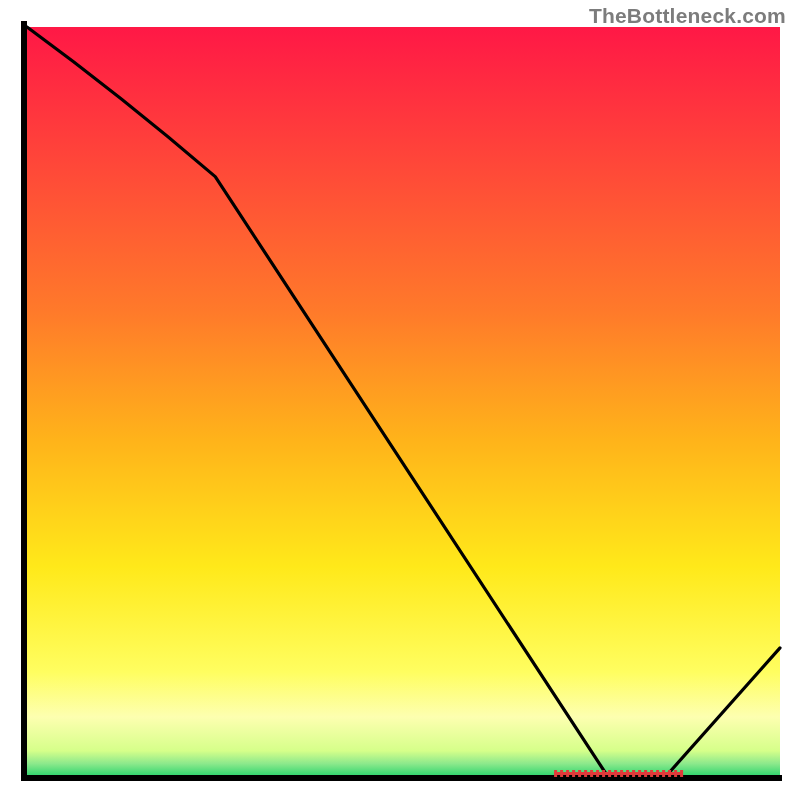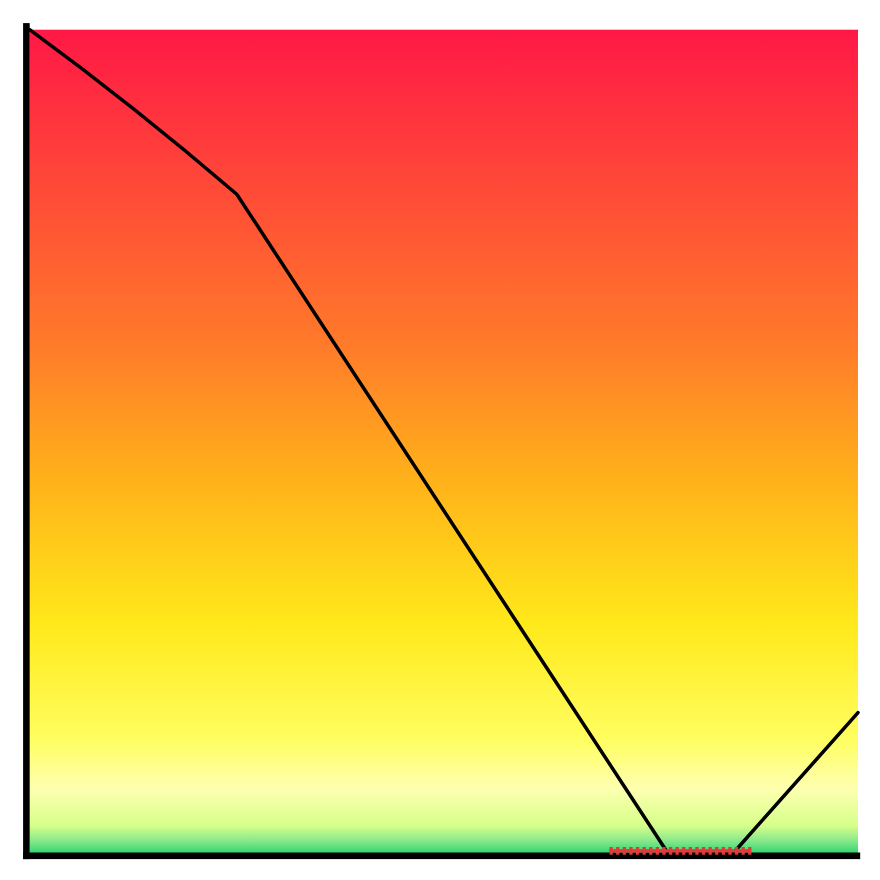--- a/index.html
+++ b/index.html
@@ -32,20 +32,21 @@
     left: 0;
     width: 800px;
     height: 800px;
     display: block;
   }
 </style>
 </head>
 <body>
 
 <div class="container">
+  <div class="attribution">TheBottleneck.com</div>
 
   <svg viewBox="0 0 800 800">
     <defs>
       <linearGradient id="bg" x1="0" y1="0" x2="0" y2="1">
         <stop id="stop-top" offset="0%" stop-color="#ff1846"></stop>
         <stop id="stop-m0" offset="38%" stop-color="#ff7a2a"></stop>
         <stop id="stop-m1" offset="55%" stop-color="#ffb31a"></stop>
         <stop id="stop-m2" offset="72%" stop-color="#ffe91a"></stop>
         <stop id="stop-m3" offset="86%" stop-color="#fffe60"></stop>
         <stop id="stop-m4" offset="92%" stop-color="#fdffb0"></stop>

